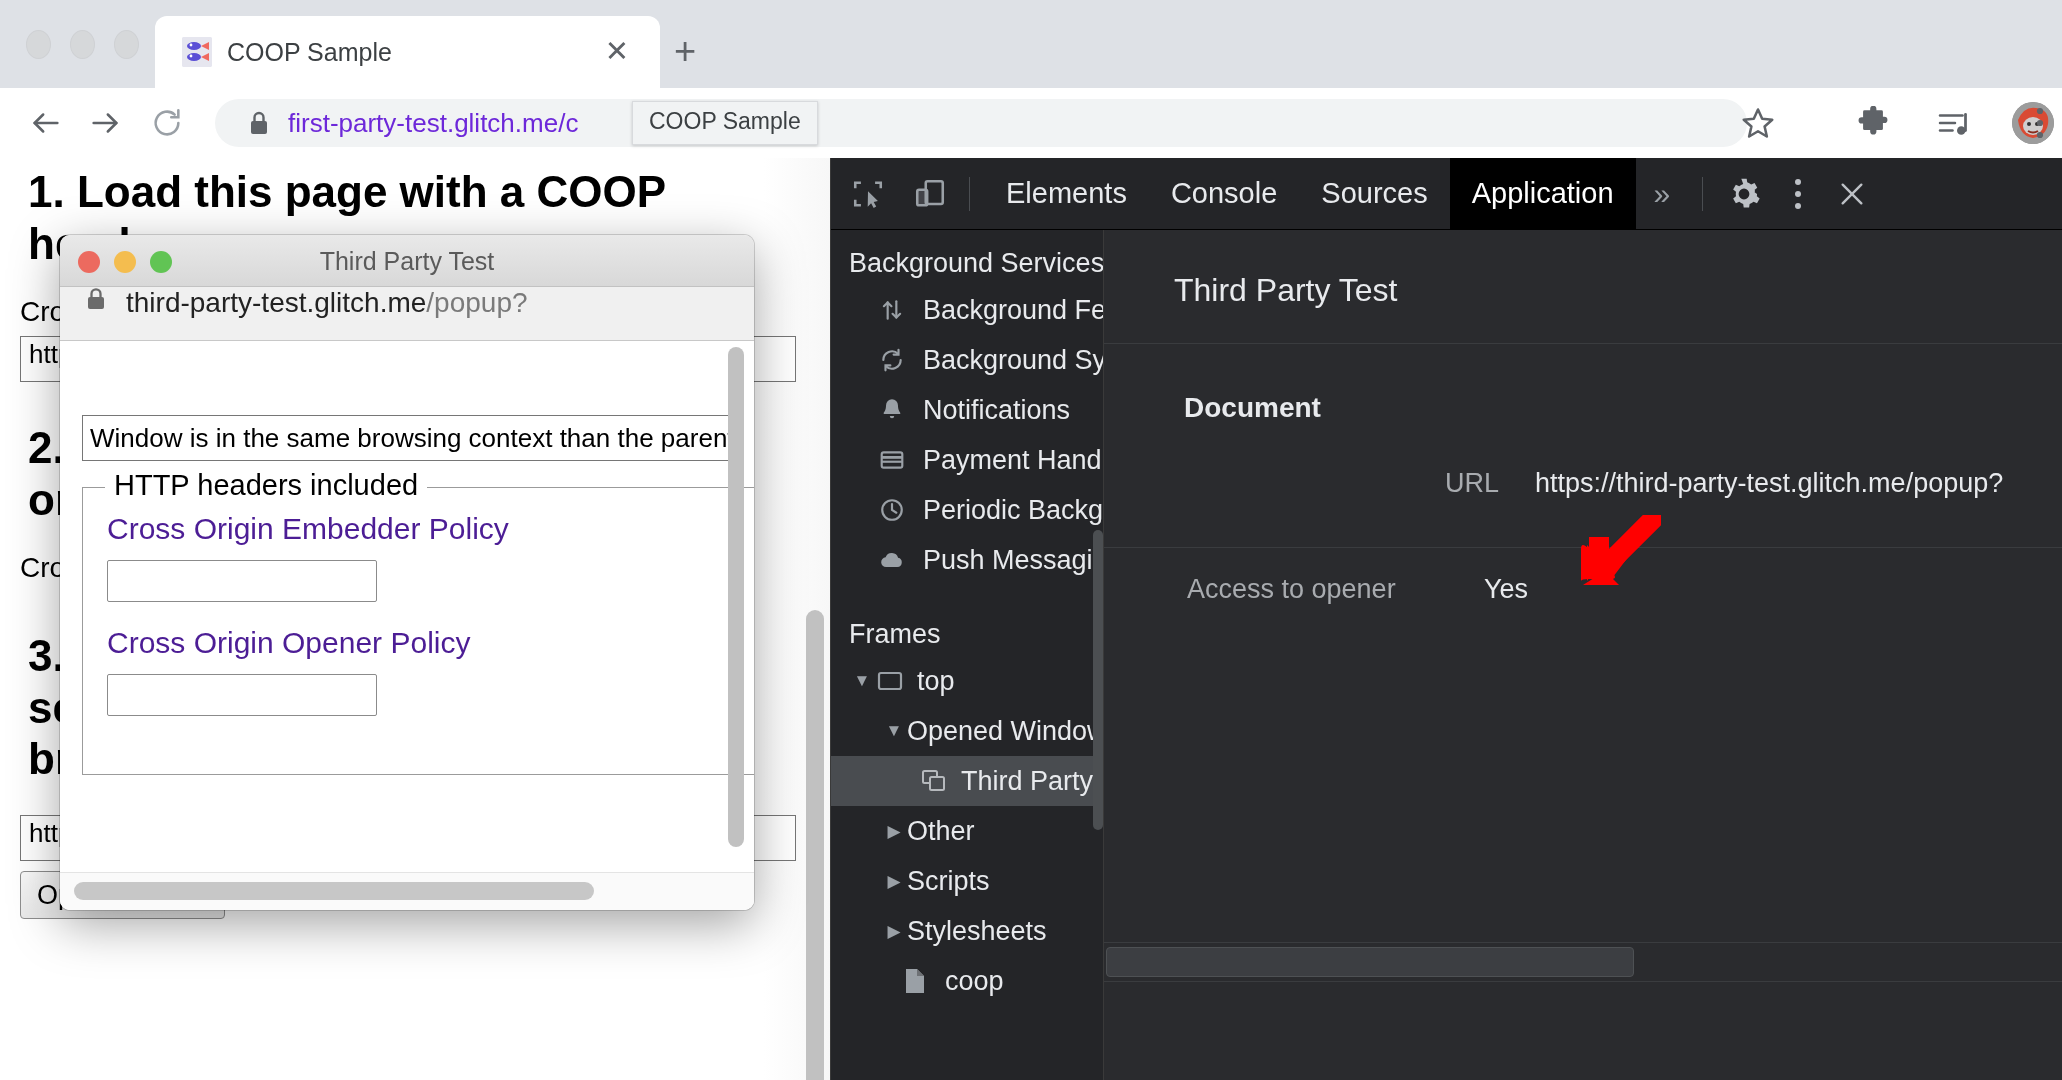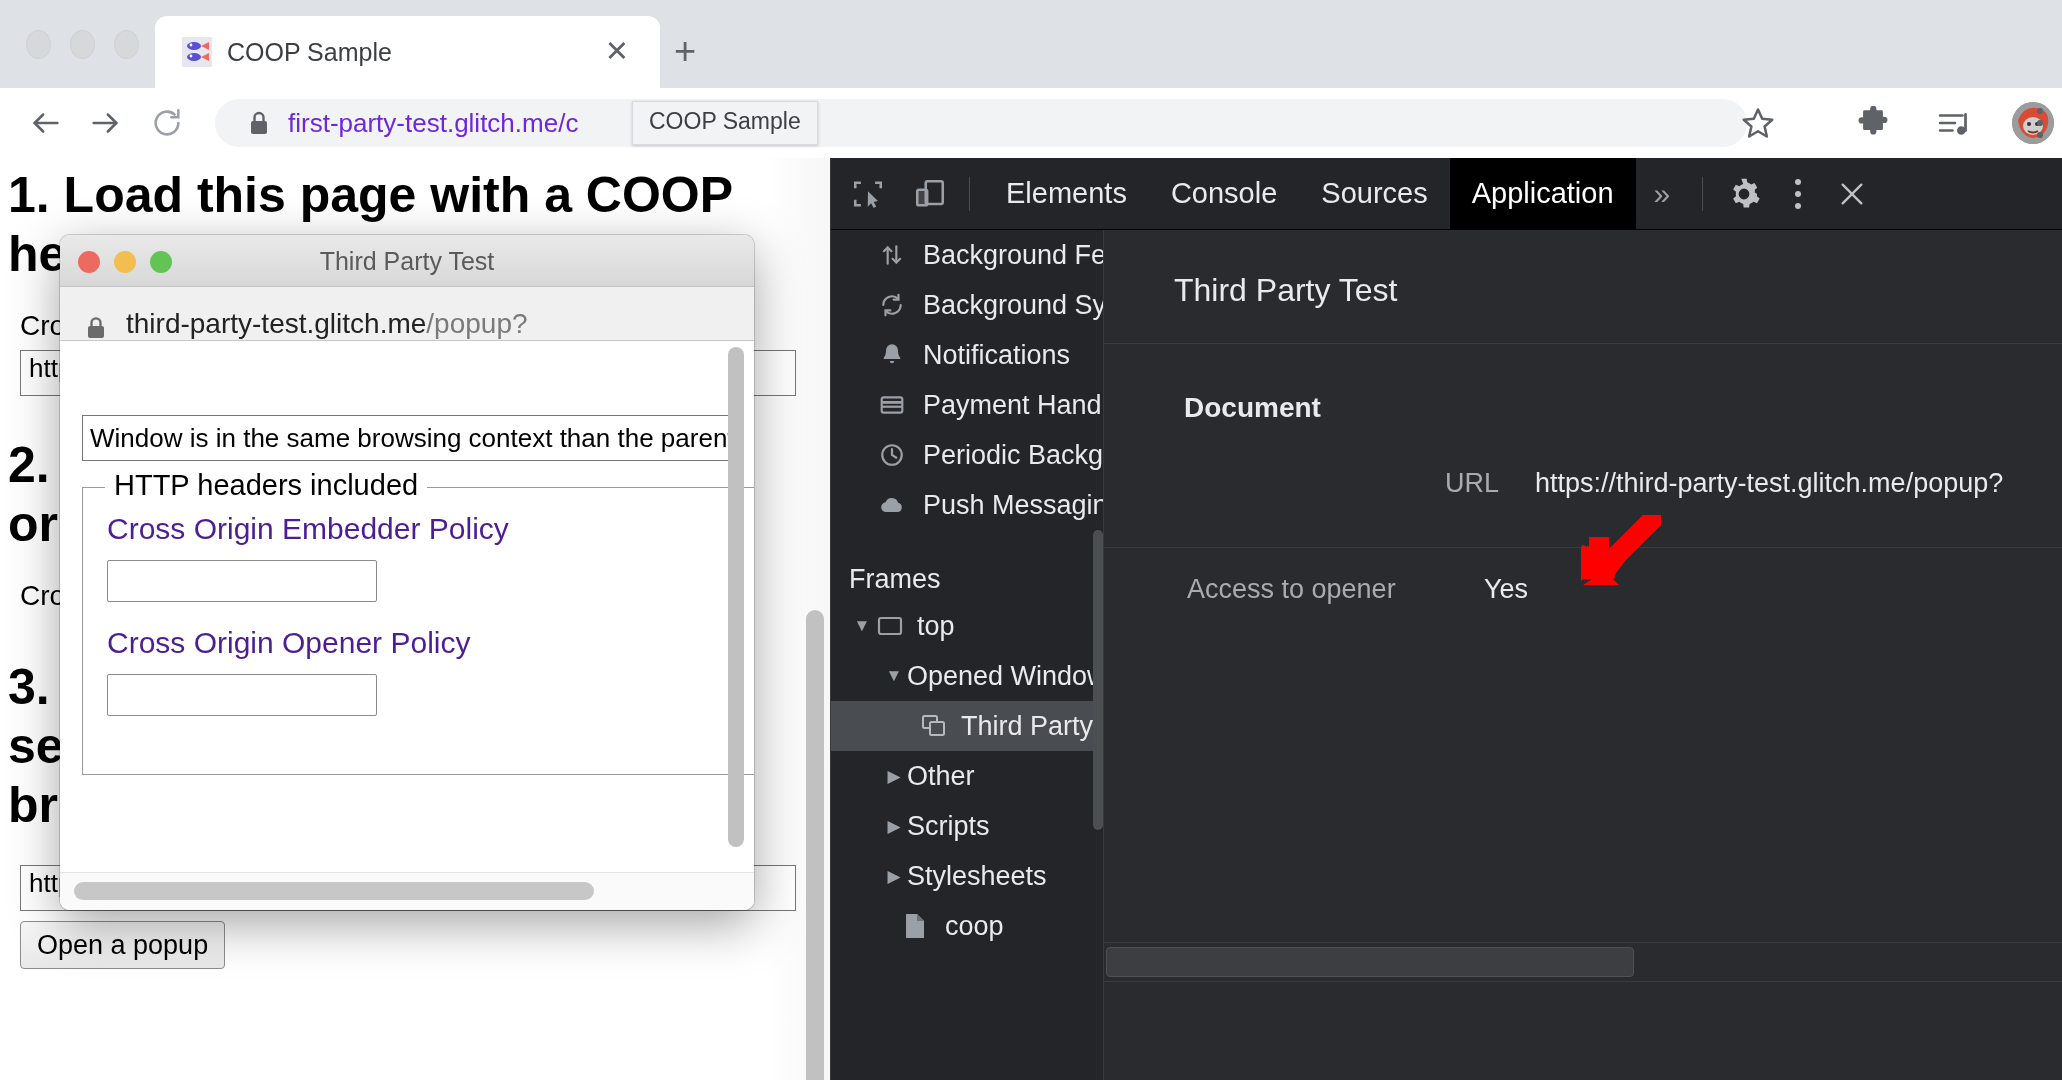--- a/index.html
+++ b/index.html
@@ -101,22 +101,22 @@
     overflow:hidden; position:absolute; top: 50%; transform: translateY(-50%);
   }
 
   
   .page-content {
     position: absolute; left: 0; top: 158px; width: 830px; height: 922px;
     background: linear-gradient(to right,#ffffff 0%,#ffffff 92%,#f7f7f7 100%);
     overflow: hidden;
   }
   .pc-h2 {
-    font-size: 50px; font-weight: bold; color: #000;
-    line-height: 1.18; margin: 0 0 0 8px;
+    font-size: 44px; font-weight: bold; color: #000;
+    line-height: 1.18; margin: 0 0 0 28px;
     white-space: nowrap;
   }
   .pc-p {
     font-size: 28px; color: #000; margin-left: 20px; white-space: nowrap;
   }
   .pc-input {
     margin-left: 20px; margin-top: 8px;
     width: 776px; height: 46px;
     border: 1px solid #767676; background: #fff;
     font-size: 26px; padding: 2px 8px; color: #000;
@@ -156,21 +156,21 @@
     border-bottom: 1px solid #c2c2c2;
   }
   .popup-tl { position: absolute; left: 18px; top: 16px; display:flex; gap: 14px; }
   .popup-tl span { width: 22px; height: 22px; border-radius: 50%; display:block; }
   .popup-title {
     position:absolute; left:0; right:0; top: 12px; text-align:center;
     font-size: 25px; color: #5a5a5a;
   }
   .popup-urlbar {
     height: 54px; background: #f0f0f0; border-bottom: 1px solid #c8c8c8;
-    display: flex; align-items: flex-end;
+    display: flex; align-items: flex-start;
   }
   .popup-lock { margin-left: 26px; width: 20px; height: 24px; }
   .popup-url { margin-left: 20px; font-size: 28px; color: #222; white-space: nowrap; }
   .popup-url .dim { color: #7a7a7a; }
   .popup-body {
     position: relative; height: 569px;
     background: #ffffff; overflow: hidden;
   }
   .popup-inner { position: absolute; left: 0; top: 0; width: 672px; padding: 0; }
   .pp-h1 {
@@ -537,20 +537,21 @@
         <svg width="32" height="32" viewBox="0 0 24 24" fill="none" stroke="#bdc1c6" stroke-width="1.8" stroke-linecap="round">
           <line x1="5" y1="5" x2="19" y2="19"></line>
             <line x1="19" y1="5" x2="5" y2="19"></line>
         </svg>
       </div>
     </div>
 
     <div class="dt-main">
       <div class="dt-sidebar">
 
+        <div class="dt-sb-section">Background Services</div>
 
         <div class="dt-sb-item">
           <span class="ic">
             <svg width="26" height="26" viewBox="0 0 24 24" fill="none" stroke="#9aa0a6" stroke-width="2" stroke-linecap="round" stroke-linejoin="round">
               <line x1="8" y1="20" x2="8" y2="5"></line>
                 <polyline points="4.5,8.5 8,5 11.5,8.5"></polyline>
               <line x1="16" y1="4" x2="16" y2="19"></line>
                 <polyline points="12.5,15.5 16,19 19.5,15.5"></polyline>
             </svg>
           </span>

